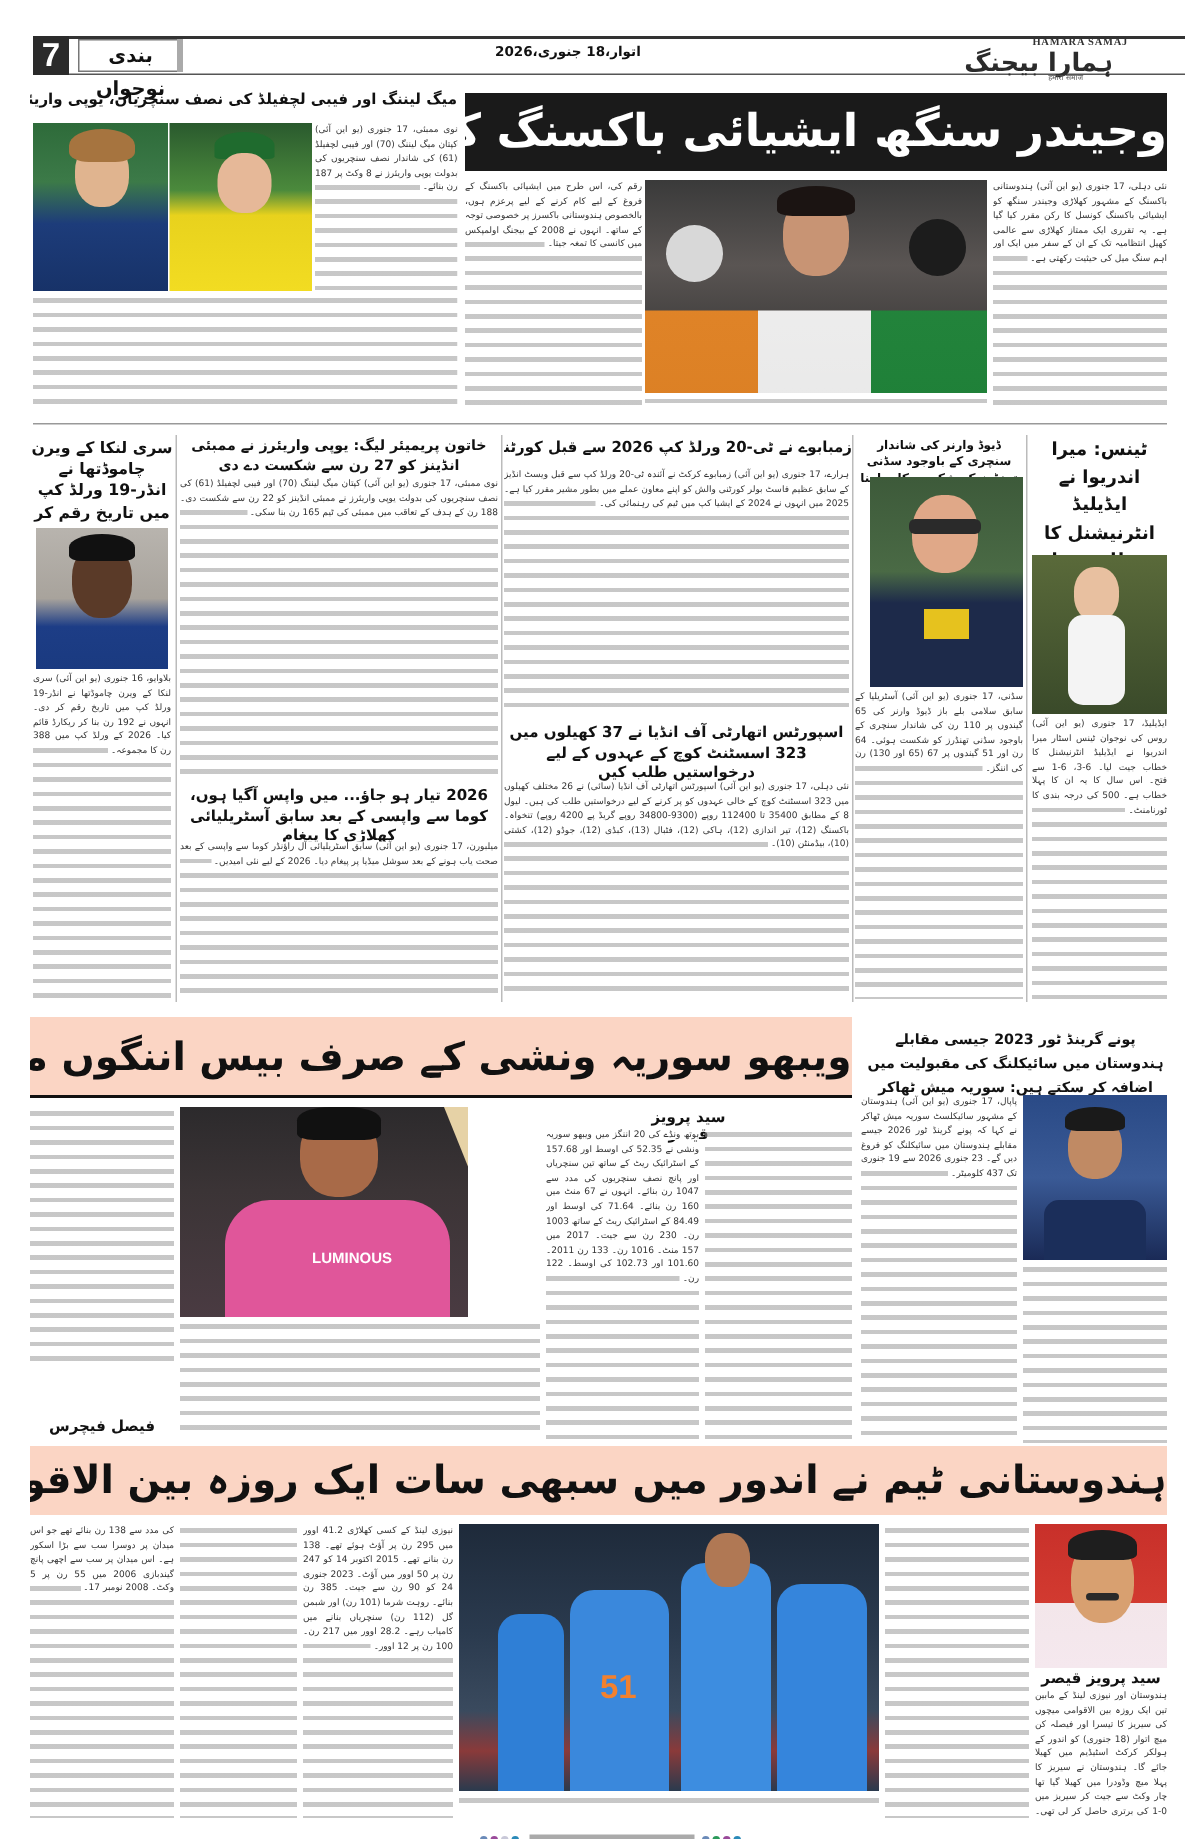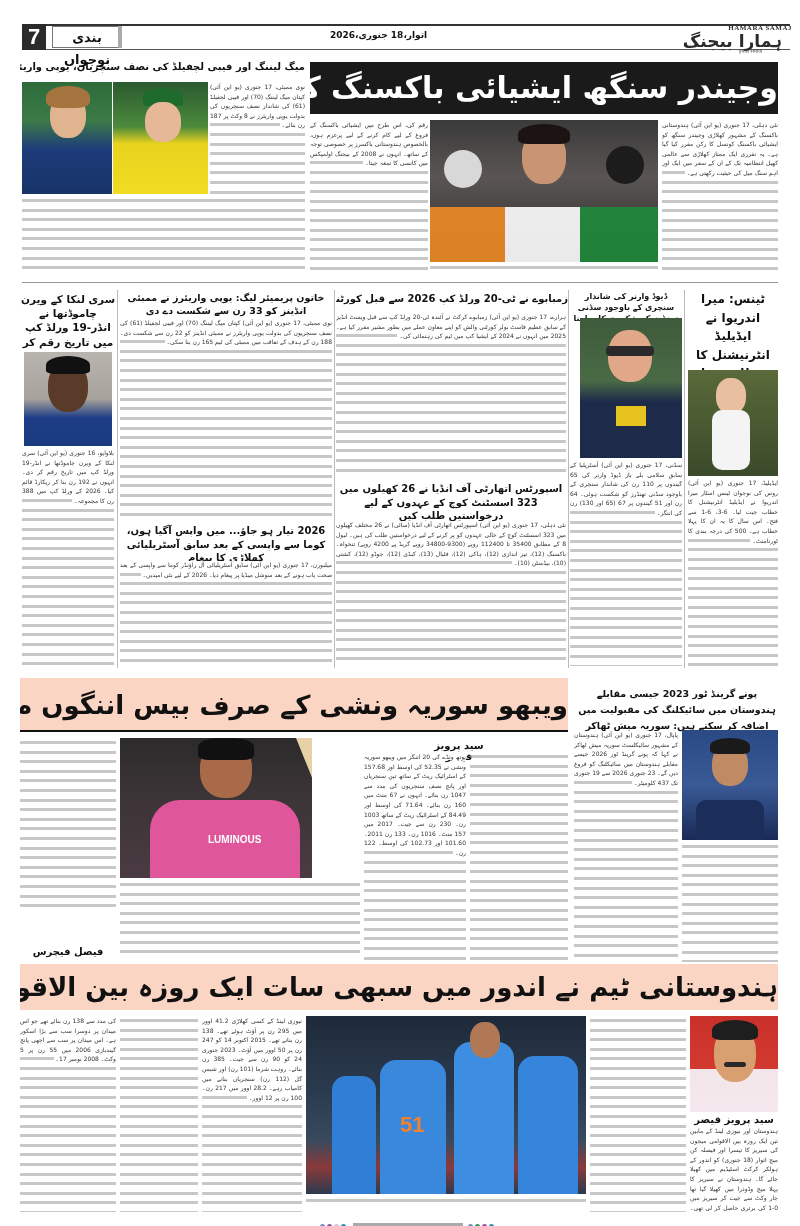--- a/index.html
+++ b/index.html
@@ -8,21 +8,21 @@
     font-family: "DejaVu Sans", sans-serif; color: #111; position: relative;
   }
   .abs { position: absolute; }
 
   
   .masthead { left: 22px; top: 24px; width: 768px; height: 26px; border-top: 2px solid #333; border-bottom: 1px solid #555; }
   .page-num { left: 22px; top: 24px; width: 24px; height: 26px; background: #2b2b2b; color: #fff; font: bold 22px "Liberation Sans", sans-serif; text-align: center; line-height: 26px; }
   .section-name { left: 52px; top: 26px; width: 70px; height: 22px; border: 1px solid #777; font: bold 13px "DejaVu Sans", sans-serif; text-align: center; line-height: 22px; direction: rtl; }
   .section-sep { left: 118px; top: 26px; width: 4px; height: 22px; background: #aaa; }
   .date-line { left: 330px; top: 30px; width: 150px; font: bold 9px "DejaVu Sans", sans-serif; text-align: left; direction: rtl; }
-  .logo { left: 652px; top: 24px; width: 140px; height: 40px; }
+  .logo { left: 612px; top: 24px; width: 140px; height: 40px; }
   .logo-en { position: absolute; right: 0; top: 0; font: bold 7px "Liberation Serif", serif; color: #333; letter-spacing: .5px; }
   .logo-ur { position: absolute; right: 10px; top: 7px; font: bold 17px "DejaVu Sans", sans-serif; color: #2b2b2b; direction: rtl; }
   .logo-hi { position: absolute; right: 30px; top: 24px; font-size: 5px; color: #555; }
 
   
   .hl-black { background: #1a1a1a; color: #fff; font-weight: bold; direction: rtl; text-align: center; overflow: hidden; white-space: nowrap; }
   .hl-pink { background: #fbd5c4; color: #111; font-weight: bold; direction: rtl; text-align: center; overflow: hidden; white-space: nowrap; }
   .hl { font-weight: bold; direction: rtl; text-align: center; color: #111; line-height: 1.35; }
 
   
@@ -84,31 +84,31 @@
 <div class="hr" style="left:22px;top:282px;width:756px;"></div>
 
 <div class="abs hl" style="left:20px;top:292px;width:96px;font-size:10.5px;">سری لنکا کے ویرن چاموڈتھا نے انڈر-19 ورلڈ کپ میں تاریخ رقم کر دی</div>
 <div class="photo" style="left:24px;top:352px;width:88px;height:94px;background:linear-gradient(180deg,#b8b4ae 0%,#a8a39c 50%,#1d3d86 70%,#1a3a80 100%);">
   <div style="position:absolute;left:24px;top:10px;width:40px;height:50px;border-radius:45%;background:#5a3a28;"></div>
   <div style="position:absolute;left:22px;top:4px;width:44px;height:18px;border-radius:50% 50% 20% 20%;background:#111;"></div>
 </div>
 <div class="col" style="left:22px;top:448px;width:92px;height:218px;"><div class="col-lines"></div><span class="col-text">بلاوایو، 16 جنوری (یو این آئی) سری لنکا کے ویرن چاموڈتھا نے انڈر-19 ورلڈ کپ میں تاریخ رقم کر دی۔ انہوں نے 192 رن بنا کر ریکارڈ قائم کیا۔ 2026 کے ورلڈ کپ میں 388 رن کا مجموعہ۔</span></div>
 <div class="vr" style="left:117px;top:290px;height:378px;"></div>
 
-<div class="abs hl" style="left:120px;top:292px;width:212px;font-size:9.5px;">خاتون پریمیئر لیگ: یوپی واریئرز نے ممبئی انڈینز کو 33 رن سے شکست دے دی</div>
+<div class="abs hl" style="left:120px;top:292px;width:212px;font-size:9.5px;">خاتون پریمیئر لیگ: یوپی واریئرز نے ممبئی انڈینز کو 27 رن سے شکست دے دی</div>
 <div class="col" style="left:120px;top:318px;width:212px;height:200px;"><div class="col-lines"></div><span class="col-text">نوی ممبئی، 17 جنوری (یو این آئی) کپتان میگ لیننگ (70) اور فیبی لچفیلڈ (61) کی نصف سنچریوں کی بدولت یوپی واریئرز نے ممبئی انڈینز کو 22 رن سے شکست دی۔ 188 رن کے ہدف کے تعاقب میں ممبئی کی ٹیم 165 رن بنا سکی۔</span></div>
 
 <div class="abs hl" style="left:120px;top:524px;width:212px;font-size:10px;">2026 تیار ہو جاؤ... میں واپس آگیا ہوں، کوما سے واپسی کے بعد سابق آسٹریلیائی کھلاڑی کا پیغام</div>
 <div class="col" style="left:120px;top:560px;width:212px;height:106px;"><div class="col-lines"></div><span class="col-text">میلبورن، 17 جنوری (یو این آئی) سابق آسٹریلیائی آل راؤنڈر کوما سے واپسی کے بعد صحت یاب ہونے کے بعد سوشل میڈیا پر پیغام دیا۔ 2026 کے لیے نئی امیدیں۔</span></div>
 <div class="vr" style="left:334px;top:290px;height:378px;"></div>
 
 <div class="abs hl" style="left:336px;top:292px;width:232px;font-size:10px;white-space:nowrap;overflow:hidden;">زمبابوے نے ٹی-20 ورلڈ کپ 2026 سے قبل کورٹنی والش کو مشیر مقرر کیا</div>
 <div class="col" style="left:336px;top:312px;width:230px;height:166px;"><div class="col-lines"></div><span class="col-text">ہرارے، 17 جنوری (یو این آئی) زمبابوے کرکٹ نے آئندہ ٹی-20 ورلڈ کپ سے قبل ویسٹ انڈیز کے سابق عظیم فاسٹ بولر کورٹنی والش کو اپنے معاون عملے میں بطور مشیر مقرر کیا ہے۔ 2025 میں انہوں نے 2024 کے ایشیا کپ میں ٹیم کی رہنمائی کی۔</span></div>
 
-<div class="abs hl" style="left:336px;top:482px;width:230px;font-size:10px;">اسپورٹس اتھارٹی آف انڈیا نے 26 کھیلوں میں 323 اسسٹنٹ کوچ کے عہدوں کے لیے درخواستیں طلب کیں</div>
+<div class="abs hl" style="left:336px;top:482px;width:230px;font-size:10px;">اسپورٹس اتھارٹی آف انڈیا نے 37 کھیلوں میں 323 اسسٹنٹ کوچ کے عہدوں کے لیے درخواستیں طلب کیں</div>
 <div class="col" style="left:336px;top:520px;width:230px;height:146px;"><div class="col-lines"></div><span class="col-text">نئی دہلی، 17 جنوری (یو این آئی) اسپورٹس اتھارٹی آف انڈیا (سائی) نے 26 مختلف کھیلوں میں 323 اسسٹنٹ کوچ کے خالی عہدوں کو پر کرنے کے لیے درخواستیں طلب کی ہیں۔ لیول 8 کے مطابق 35400 تا 112400 روپے (9300-34800 روپے گریڈ پے 4200 روپے) تنخواہ۔ باکسنگ (12)، تیر اندازی (12)، ہاکی (12)، فٹبال (13)، کبڈی (12)، جوڈو (12)، کشتی (10)، بیڈمنٹن (10)۔</span></div>
 <div class="vr" style="left:568px;top:290px;height:378px;"></div>
 
 <div class="abs hl" style="left:570px;top:292px;width:112px;font-size:8px;">ڈیوڈ وارنر کی شاندار سنچری کے باوجود سڈنی تھنڈرز کو شکست کا سامنا</div>
 <div class="photo" style="left:580px;top:318px;width:102px;height:140px;background:linear-gradient(180deg,#3d5a3a 0%,#4a6a45 45%,#1d2a4a 60%,#1d2a4a 100%);">
   <div style="position:absolute;left:28px;top:12px;width:44px;height:52px;border-radius:45%;background:#e0a888;"></div>
   <div style="position:absolute;left:26px;top:28px;width:48px;height:10px;border-radius:4px;background:#2a2a2a;"></div>
   <div style="position:absolute;left:36px;top:88px;width:30px;height:20px;background:#e6c21e;"></div>
 </div>
 <div class="col" style="left:570px;top:460px;width:112px;height:206px;"><div class="col-lines"></div><span class="col-text">سڈنی، 17 جنوری (یو این آئی) آسٹریلیا کے سابق سلامی بلے باز ڈیوڈ وارنر کی 65 گیندوں پر 110 رن کی شاندار سنچری کے باوجود سڈنی تھنڈرز کو شکست ہوئی۔ 64 رن اور 51 گیندوں پر 67 (65 اور 130) رن کی اننگز۔</span></div>

